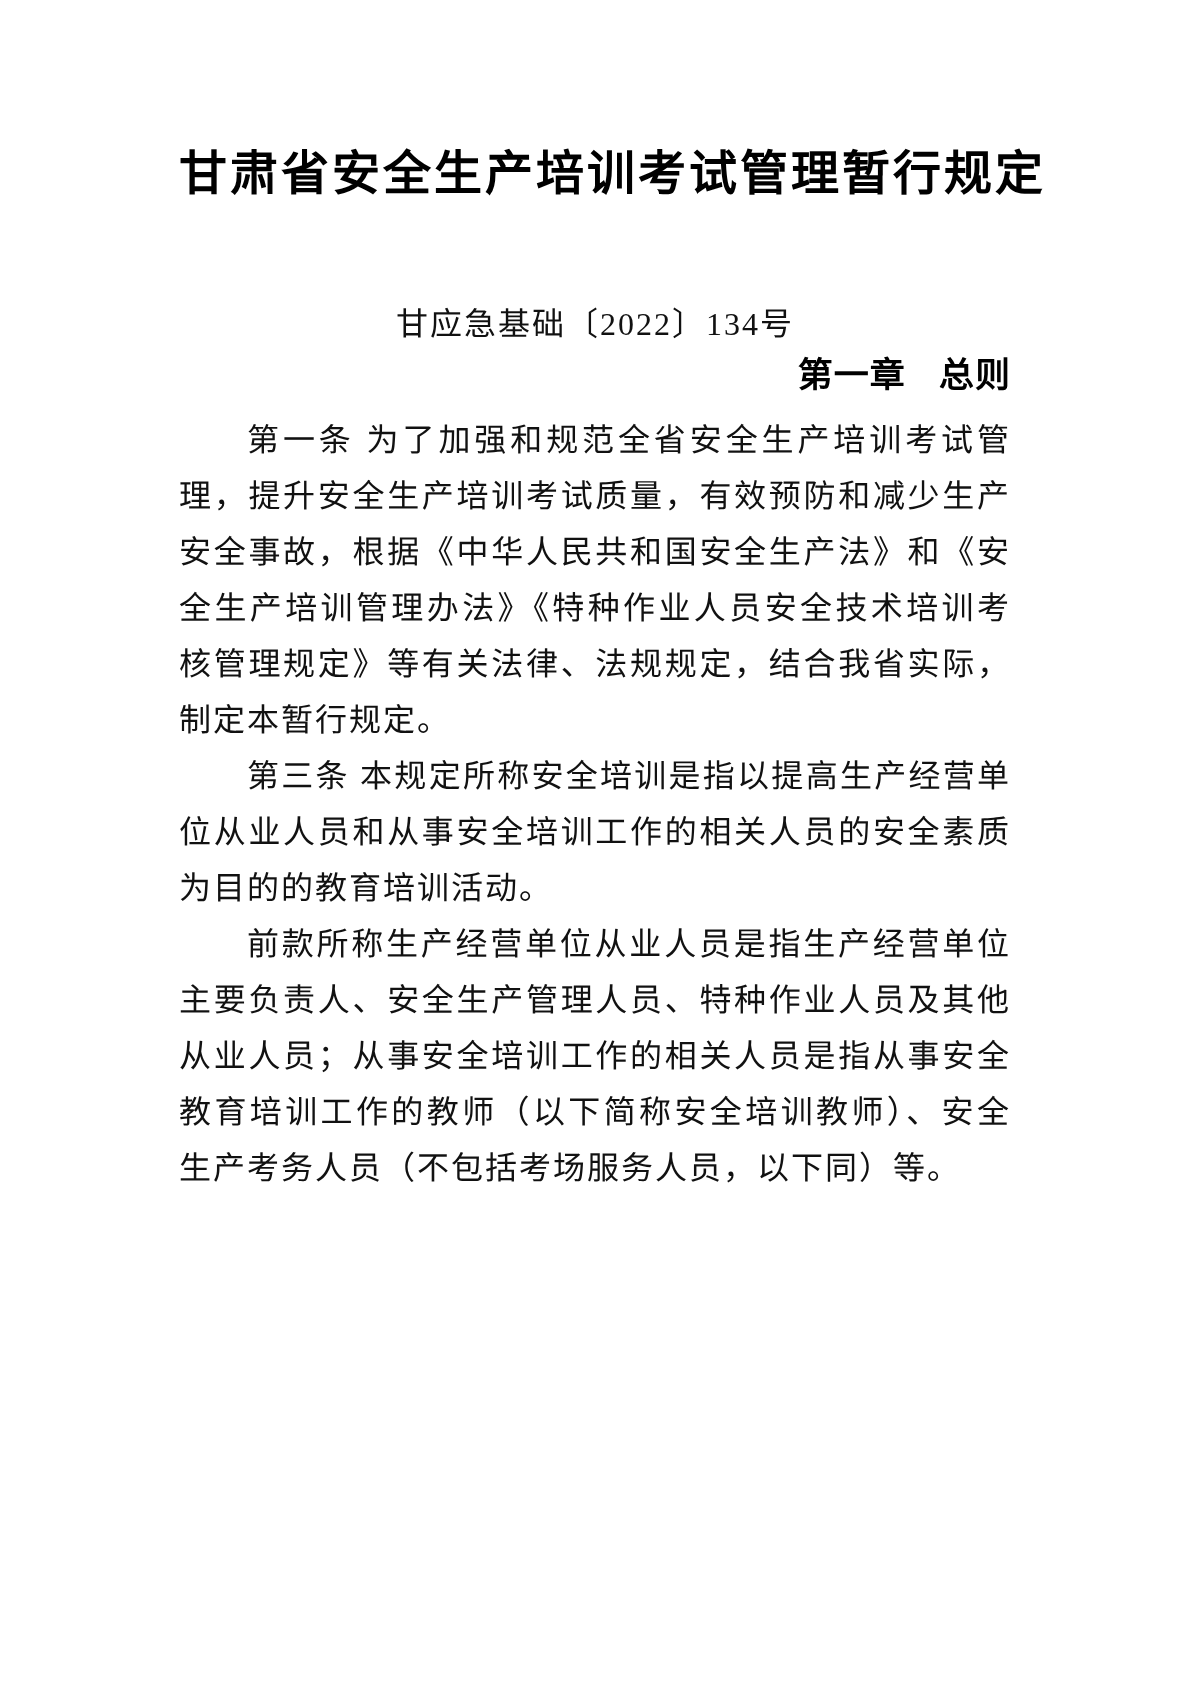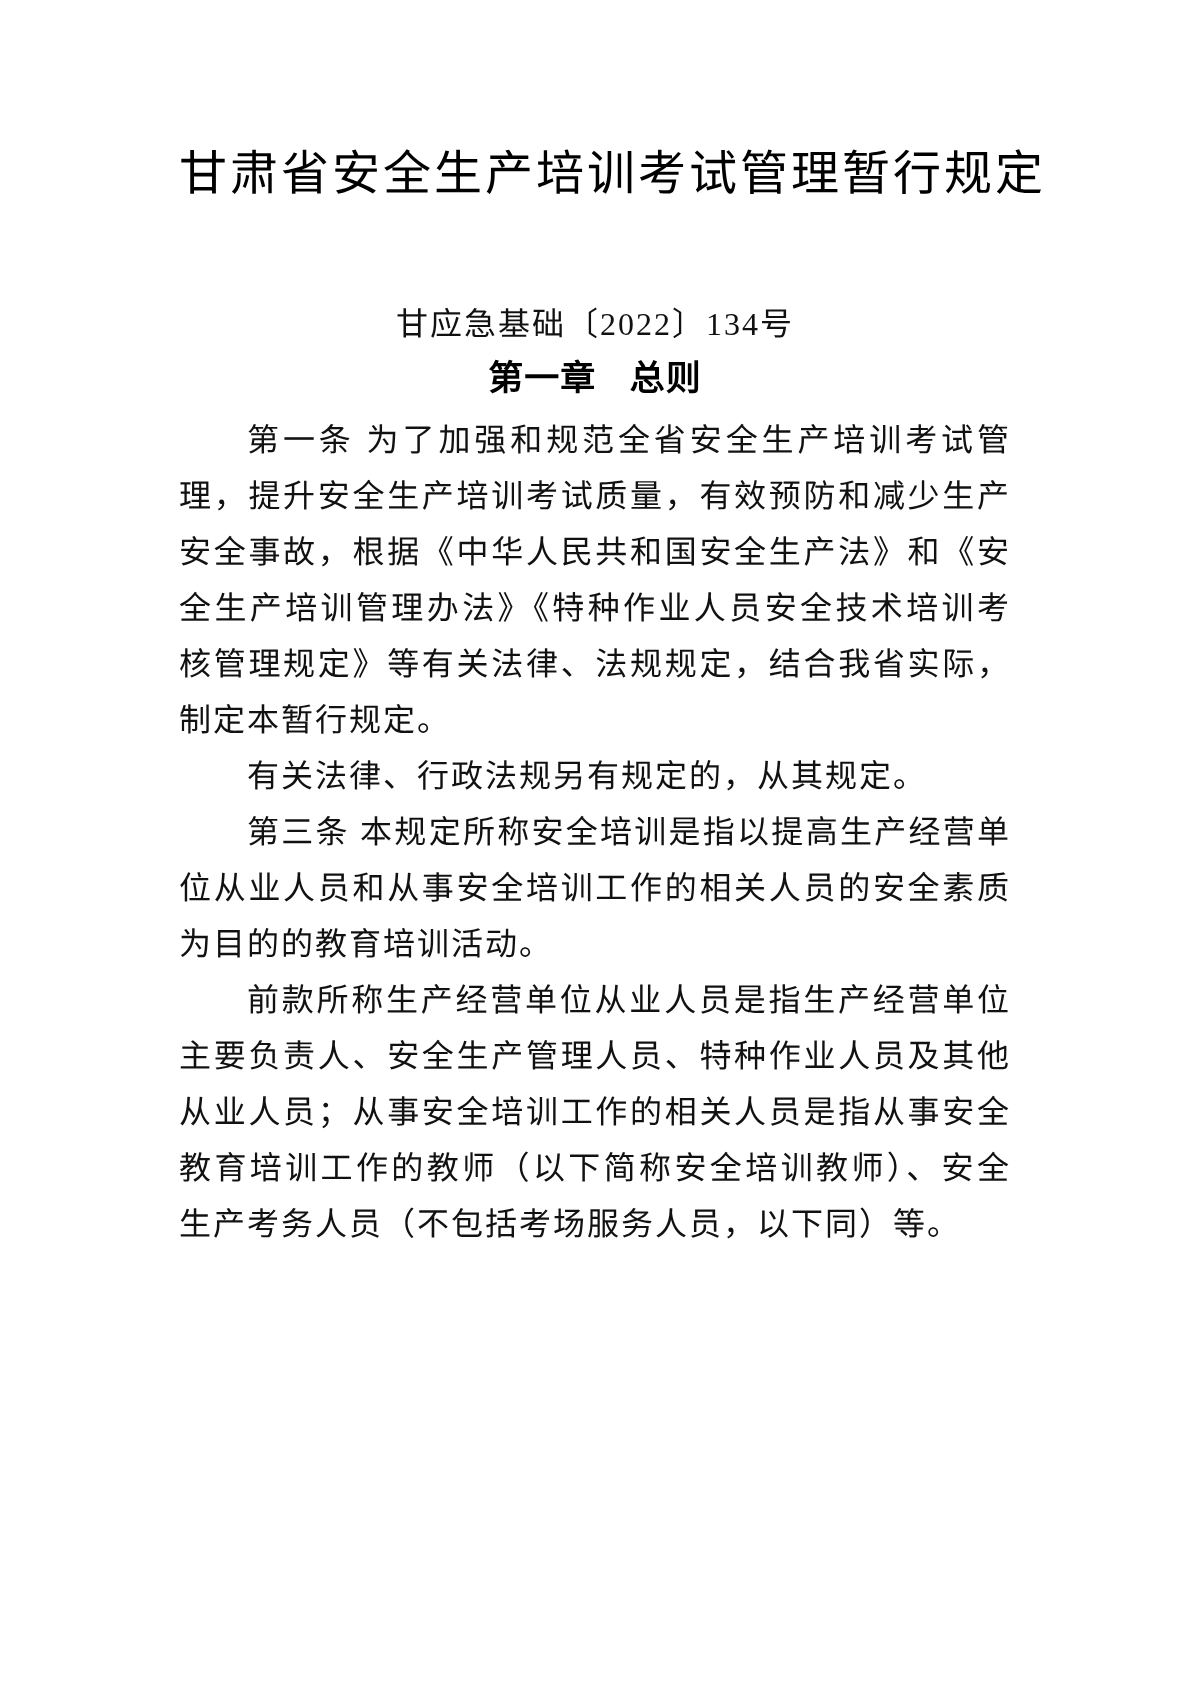--- a/index.html
+++ b/index.html
@@ -17,41 +17,41 @@
   }
   .content {
     width: 832px;
     margin: 0 auto;
     color: #000000;
   }
   .doc-title {
     margin: 145px 0 8px 0;
     text-align: left;
     font-family: "Liberation Serif", serif;
-    font-weight: normal;
+    font-weight: bold;
     font-size: 48px;
     line-height: 58px;
     letter-spacing: 3px;
     color: #000000;
     white-space: nowrap;
   }
   .doc-number {
     margin: 101px 0 0 0;
     text-align: center;
     font-family: "Liberation Serif", serif;
     font-weight: normal;
     font-size: 32px;
     line-height: 40px;
     letter-spacing: 2px;
     color: #111111;
   }
   .chapter-heading {
     margin: 14px 0 0 0;
-    text-align: center;
-    font-family: Liberation Sans, sans-serif;
+    text-align: right;
+    font-family: Liberation Mono, monospace;
     font-weight: bold;
     font-size: 35px;
     line-height: 40px;
     letter-spacing: 1px;
     color: #000000;
   }
   .chapter-heading .chapter-name {
     margin-left: 0.95em;
   }
   .doc-body {
@@ -81,19 +81,18 @@
 
     <div class="doc-number">甘应急基础〔2022〕134号</div>
 
     <div class="chapter-heading">
       <span class="chapter-label">第一章</span><span class="chapter-name">总则</span>
     </div>
 
     <div class="doc-body">
 
     <p>第一条 为了加强和规范全省安全生产培训考试管理，提升安全生产培训考试质量，有效预防和减少生产安全事故，根据《中华人民共和国安全生产法》和《安全生产培训管理办法》《特种作业人员安全技术培训考核管理规定》等有关法律、法规规定，结合我省实际，制定本暂行规定。</p>
-        <p>有关法律、行政法规另有规定的，从其规定。</p>
         <p>第三条 本规定所称安全培训是指以提高生产经营单位从业人员和从事安全培训工作的相关人员的安全素质为目的的教育培训活动。</p>
         <p>前款所称生产经营单位从业人员是指生产经营单位主要负责人、安全生产管理人员、特种作业人员及其他从业人员；从事安全培训工作的相关人员是指从事安全教育培训工作的教师（以下简称安全培训教师）、安全生产考务人员（不包括考场服务人员，以下同）等。</p>
       </div>
 
   </div>
 </div>
 
 </body></html>

